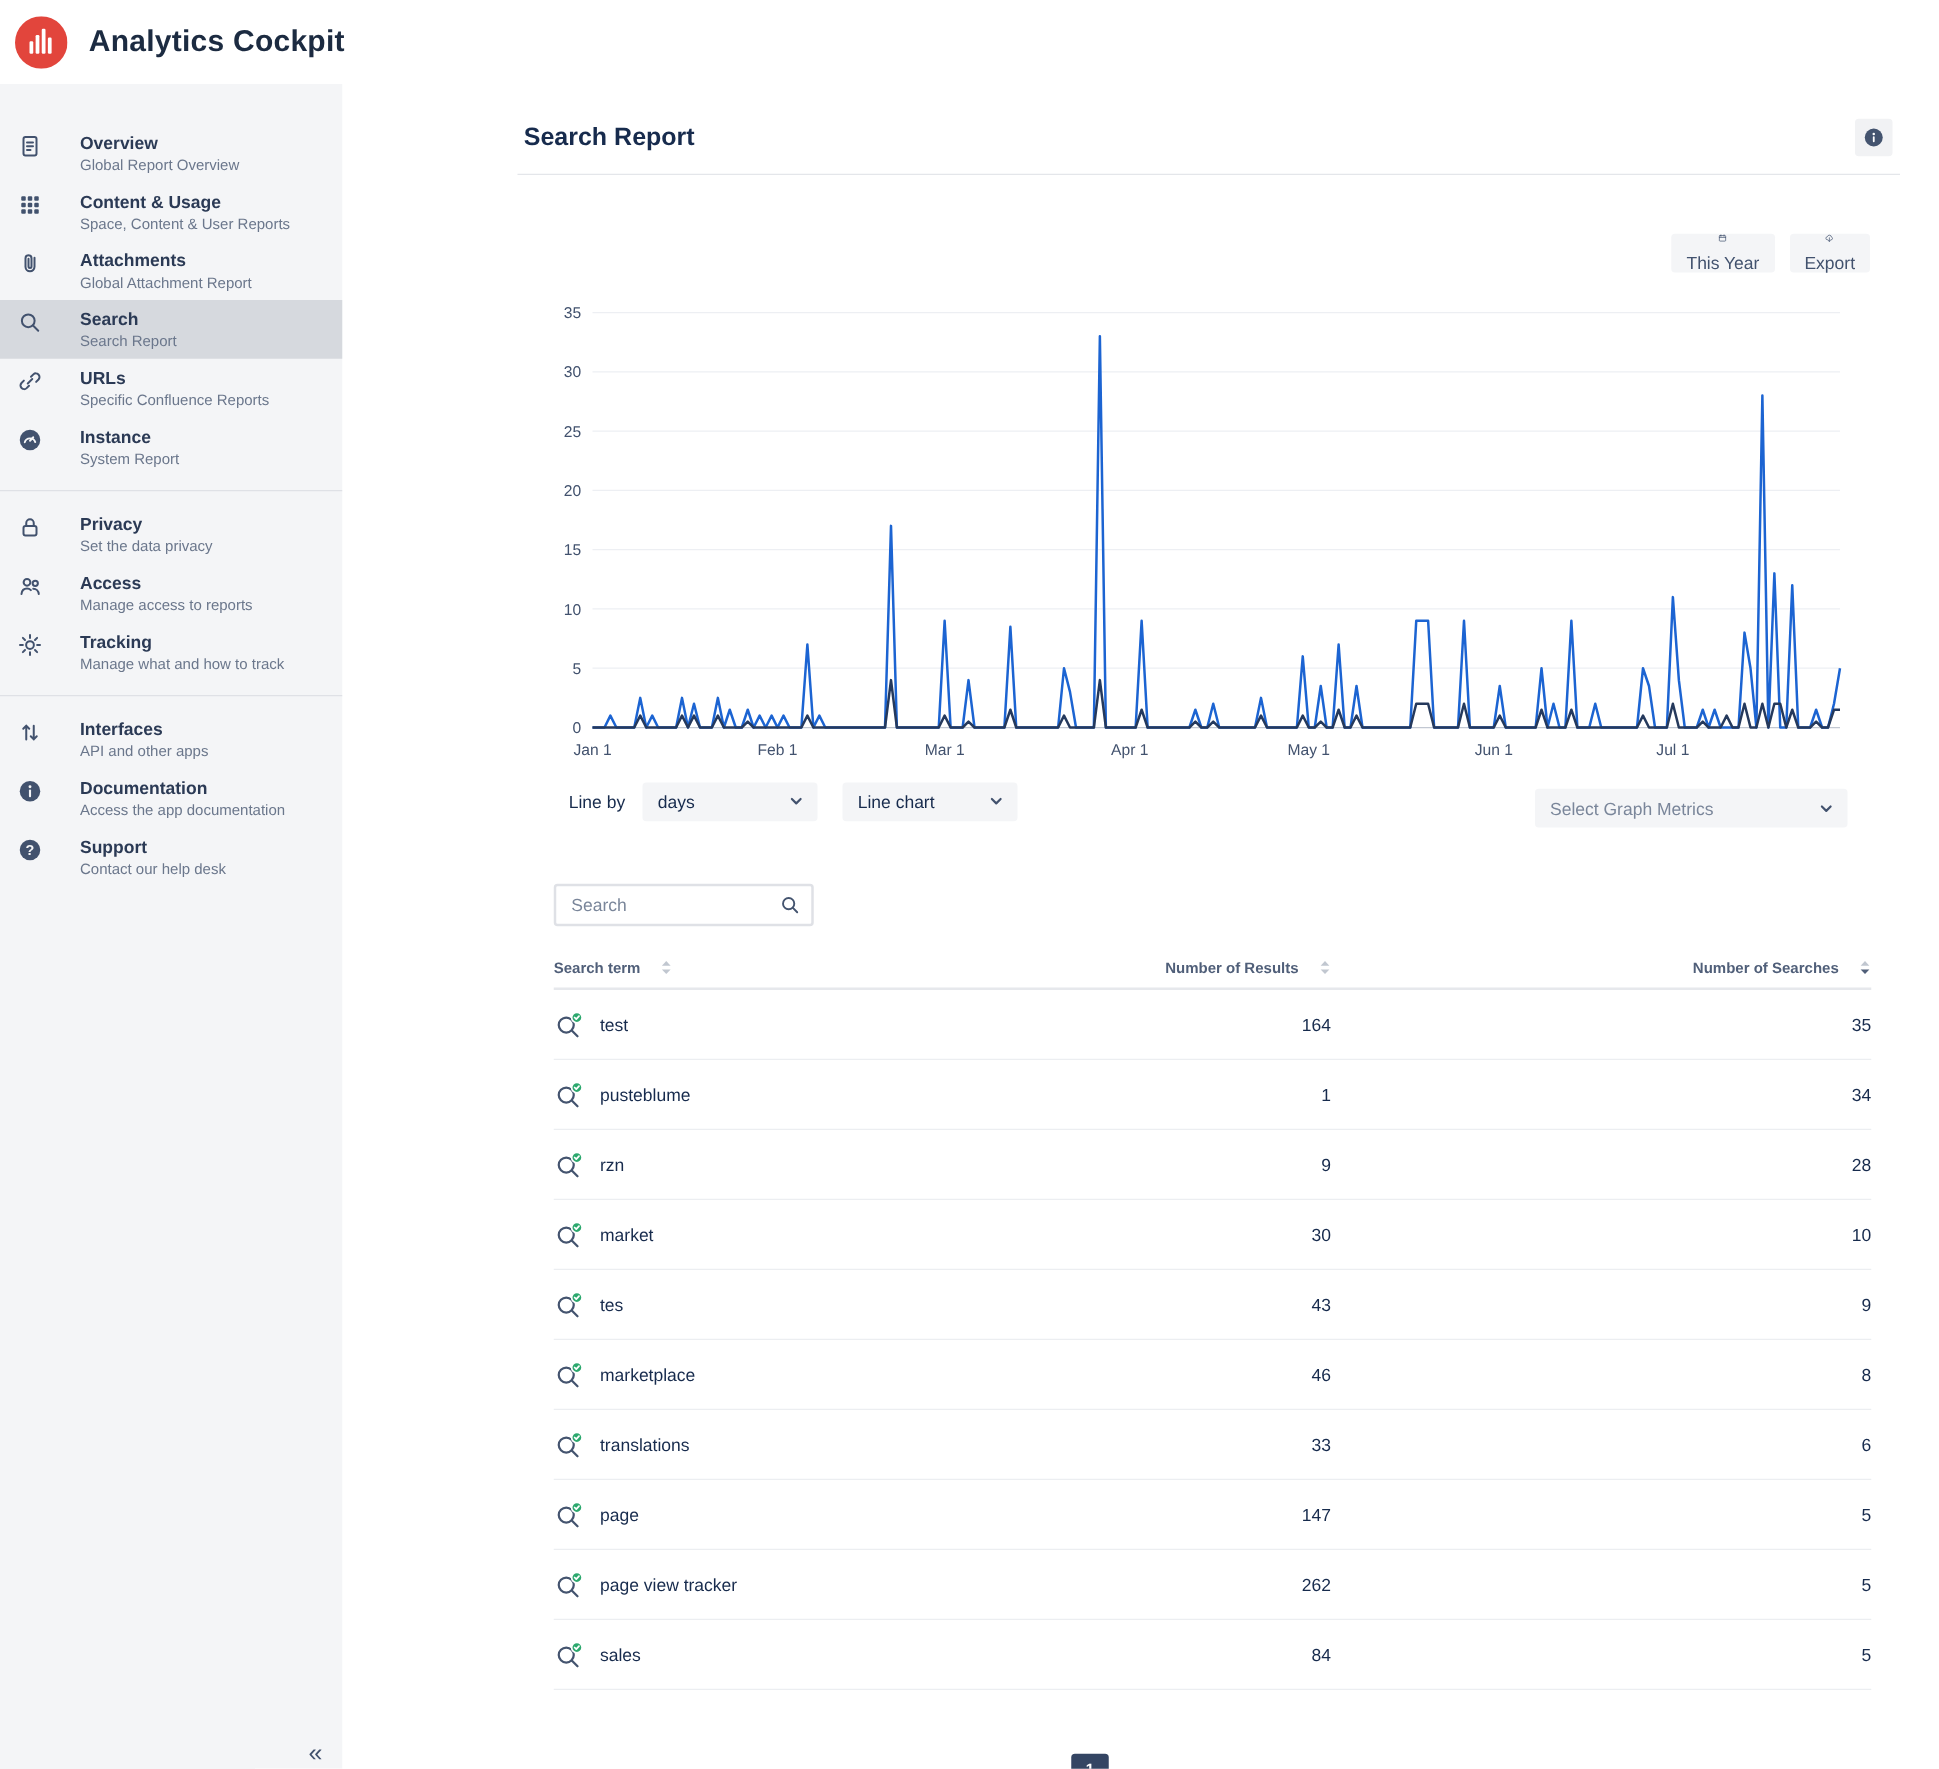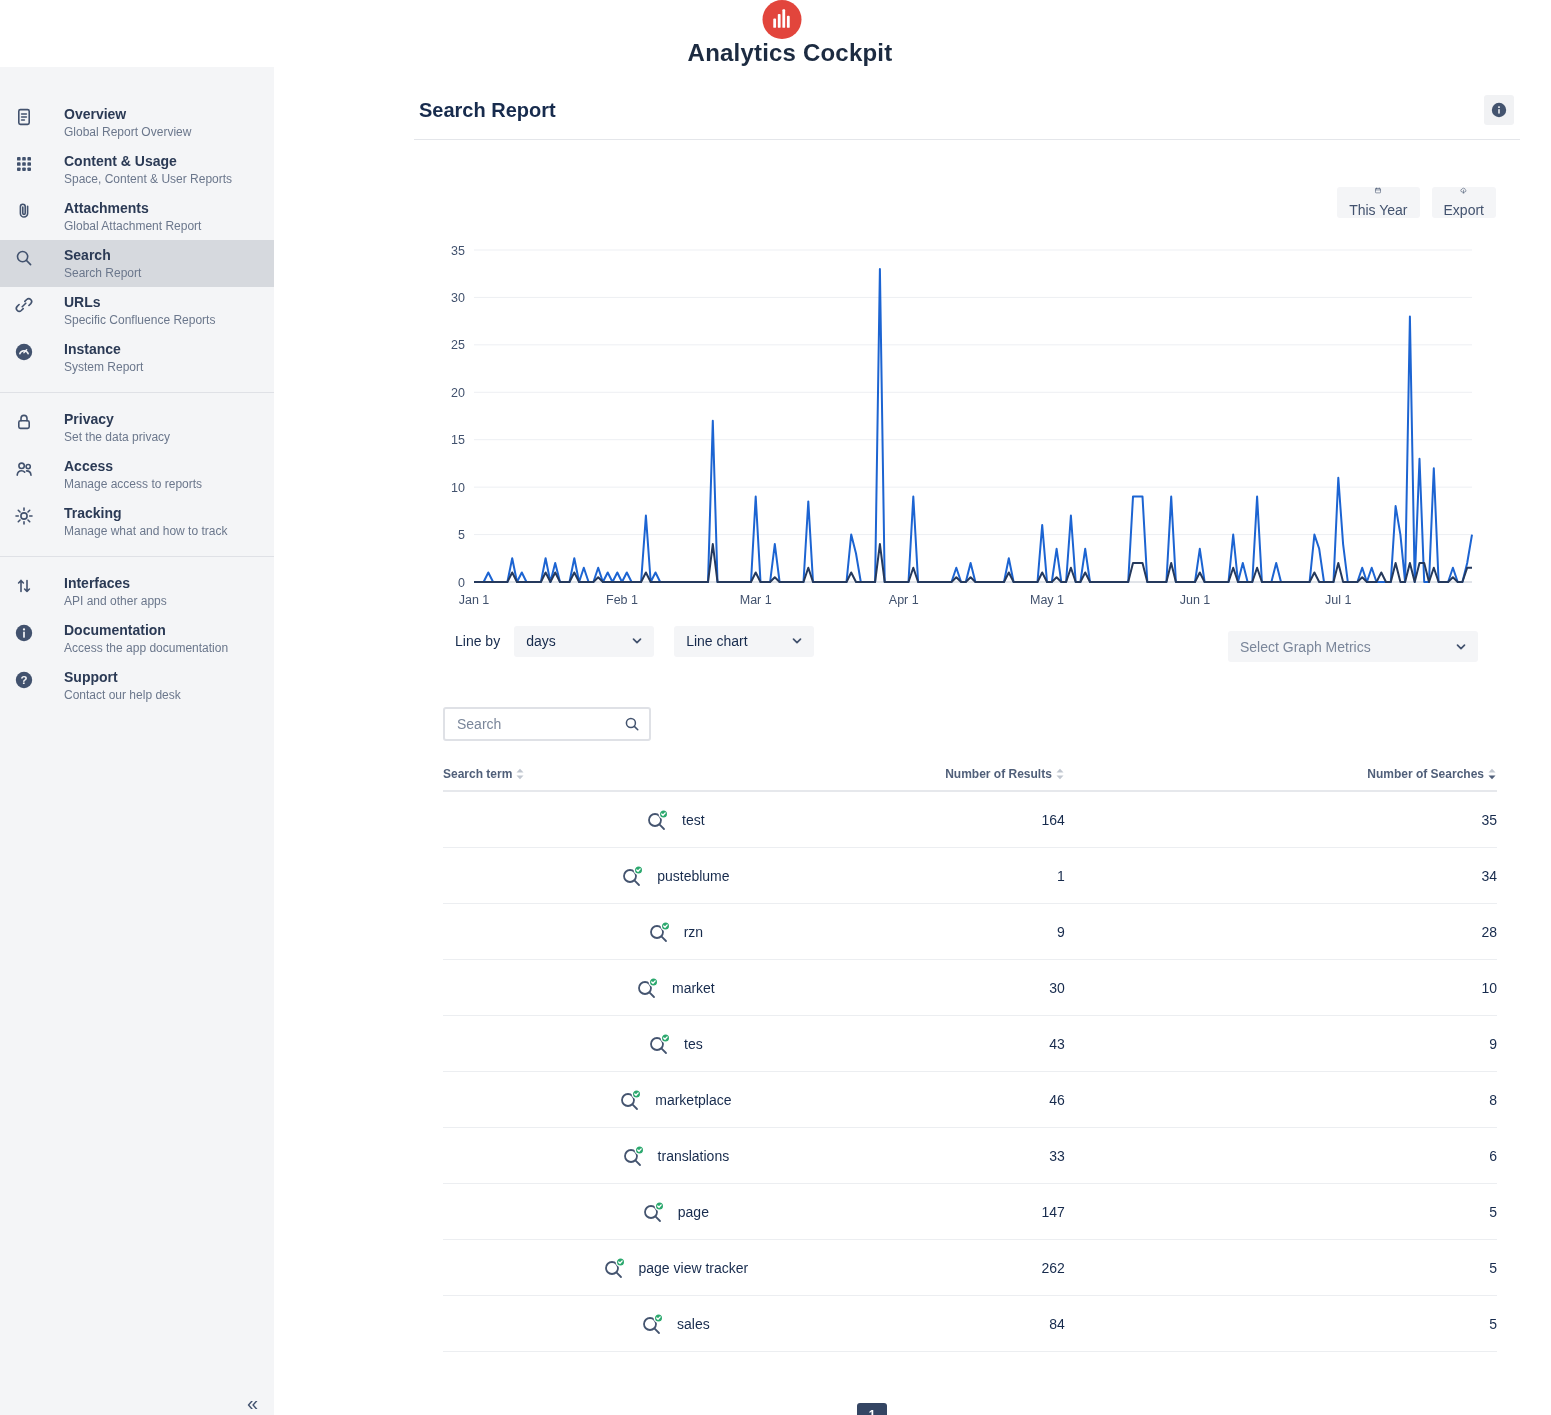--- a/index.html
+++ b/index.html
@@ -7,21 +7,21 @@
   body {
     width:1551px; height:1415px; overflow:hidden; position:relative;
     background:#ffffff; font-family:"Liberation Sans","DejaVu Sans",sans-serif;
     color:#172b4d;
   }
   svg { display:block; }
 
   
   .app-header {
     position:absolute; top:0; left:0; right:0; height:67px; background:#fff;
-    display:flex; align-items:center; padding-left:12px; z-index:5;flex-direction:column;
+    display:flex; align-items:center; padding-left:12px; z-index:5;
   }
   .app-logo { width:42px; height:42px; }
   .app-title { font-size:24px; font-weight:700; color:#1c2b41; margin-left:17px; letter-spacing:.2px; }
 
   
   .sidebar {
     position:absolute; top:67px; left:0; bottom:0; width:274px;
     background:#f4f5f7; padding-top:32px;
   }
   .side-item { display:flex; align-items:flex-start; gap:30px; padding:6px 10px 6px 14px; cursor:pointer; }
@@ -77,30 +77,30 @@
     flex:1; border:none; outline:none; background:transparent; font-size:14px;
     color:#172b4d; font-family:inherit; min-width:0;
   }
   .search-input-box input::placeholder { color:#7a869a; }
 
   .table { margin:26px 23px 0 29px; }
   .thead {
     display:flex; align-items:flex-end; padding-bottom:9px; border-bottom:2px solid #e6e8ec;
     font-size:12px; color:#505f79; font-weight:600;
   }
-  .th { display:inline-flex; align-items:center; gap:3px; cursor:pointer; }
+  .th { display:inline-flex; align-items:center; gap:16px; cursor:pointer; }
   .col-term { flex:0 0 44%; }
   .col-res  { flex:0 0 15%; display:flex; justify-content:flex-end; text-align:right; }
   .col-sea  { flex:1; display:flex; justify-content:flex-end; text-align:right; }
 
   .trow {
     display:flex; align-items:center; height:56px; border-bottom:1px solid #eceef1;
     font-size:14px; color:#172b4d;
   }
-  .term-cell { flex:0 0 44%; display:flex; align-items:center; gap:13px;justify-content:center; }
+  .term-cell { flex:0 0 44%; display:flex; align-items:center; gap:13px; }
   .num-res { flex:0 0 15%; text-align:right; }
   .num-sea { flex:1; text-align:right; }
   .row-ic { width:24px; height:22px; flex:0 0 24px; }
 
   .pagination {
     position:absolute; left:857px; top:1403px; width:30px; height:24px;
     background:#344563; color:#fff; border-radius:3px; font-size:12px; font-weight:600;
     display:flex; align-items:center; justify-content:center; cursor:pointer; z-index:6;
   }
 </style>

